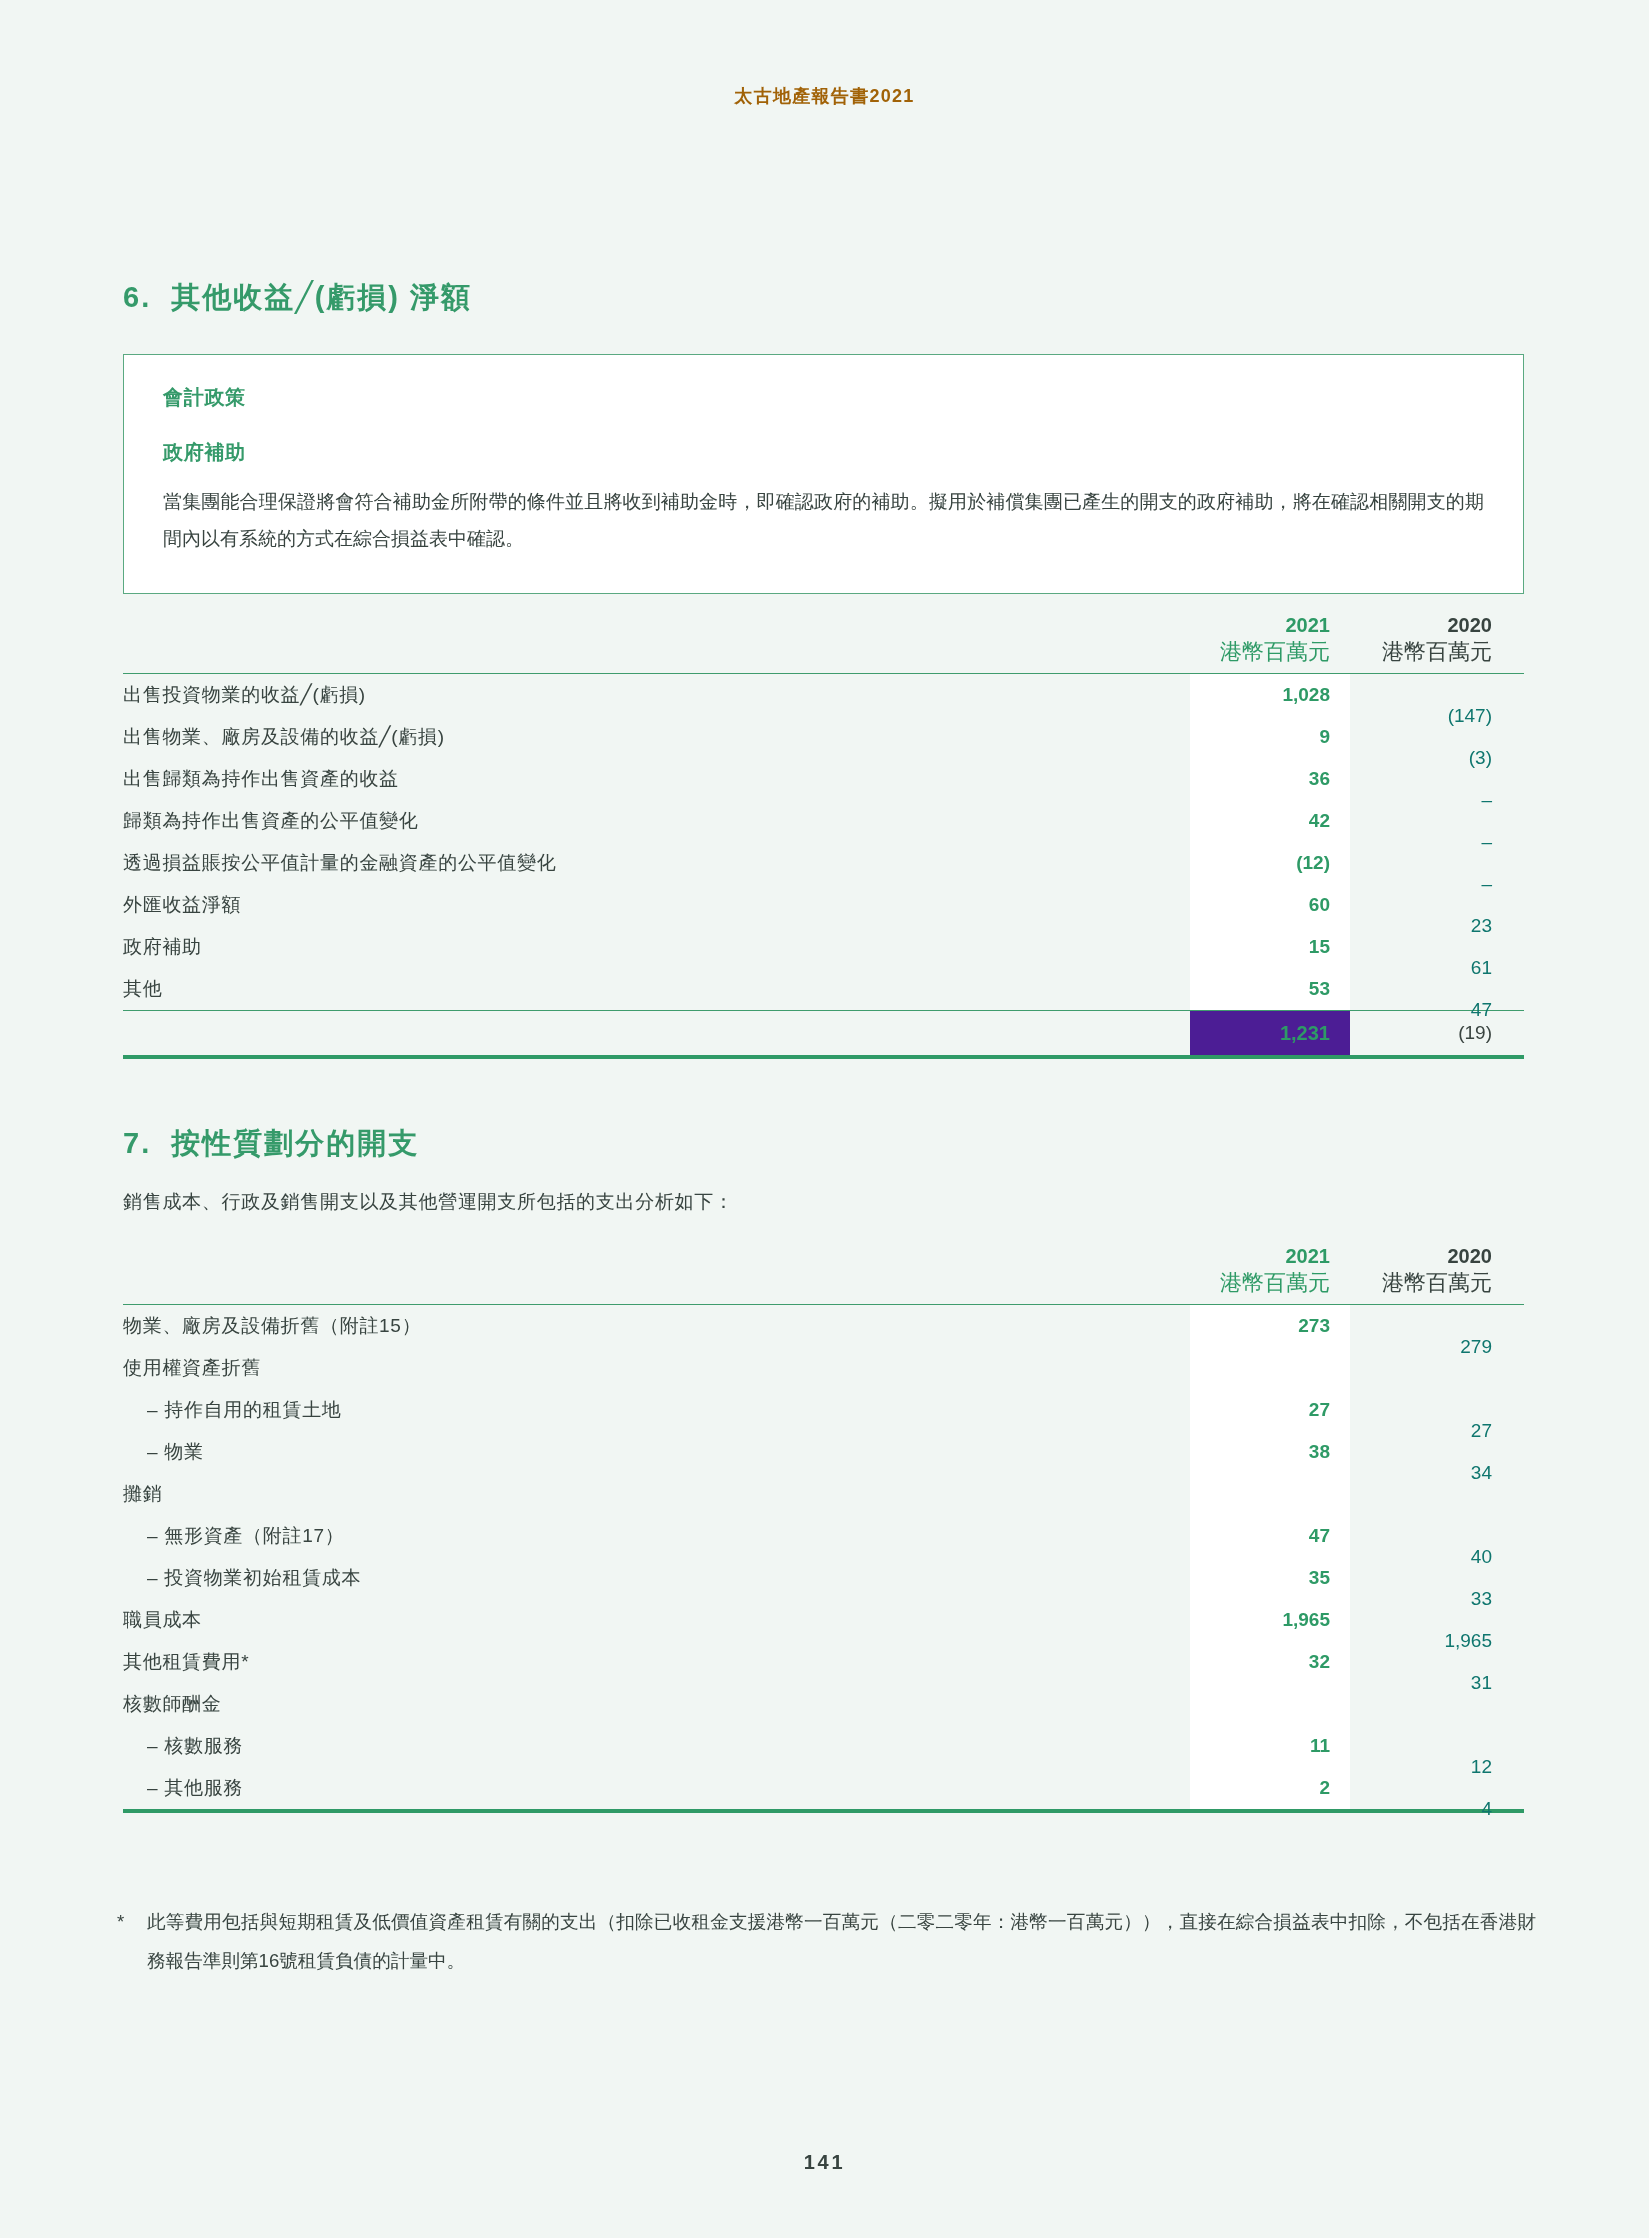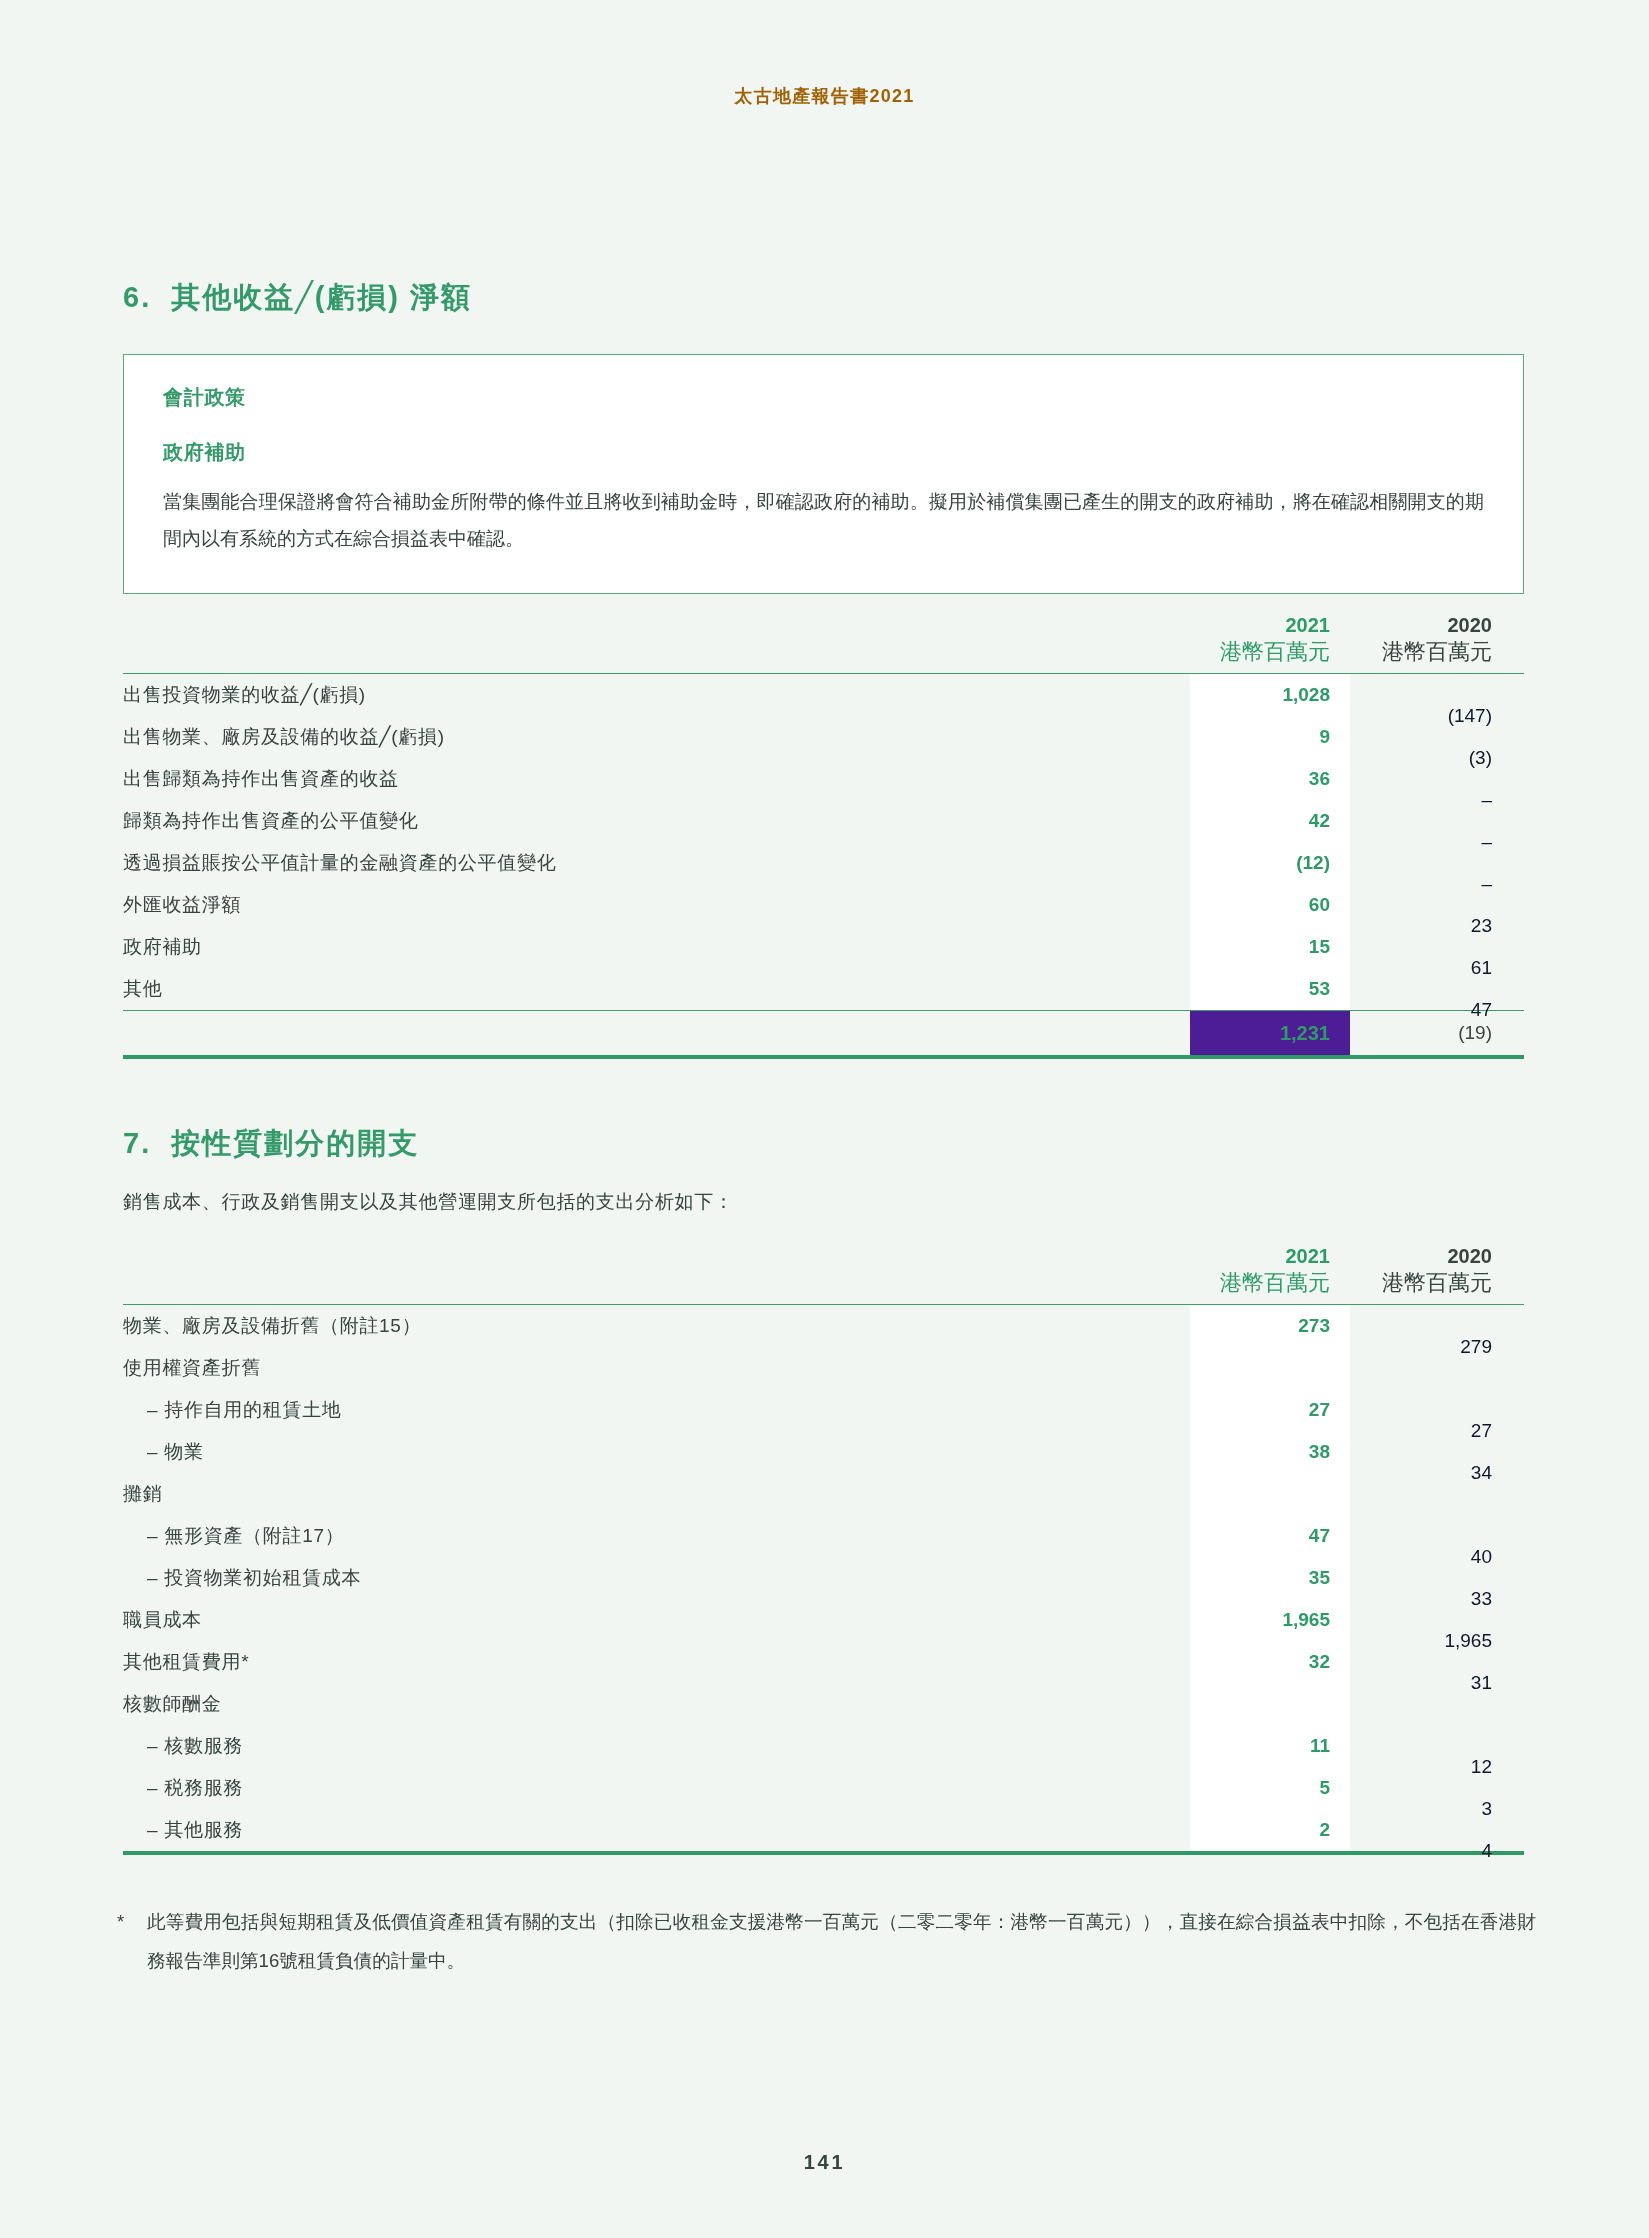--- a/index.html
+++ b/index.html
@@ -64,21 +64,21 @@
   .cell{box-sizing:border-box;text-align:right;font-size:19px;}
   .c2021{width:160px;padding-right:20px;}
   .c2020{width:174px;padding-right:32px;}
   .thead .c2021{color:#2e9a66;}
   .thead .c2020{color:#384440;}
   .frow{display:flex;align-items:center;height:42px;}
   .frow .c2021{
     background:#ffffff;color:#2e9a66;font-weight:bold;
     height:100%;display:flex;align-items:center;justify-content:flex-end;
   }
-  .frow .c2020{color:#0f172a;margin-top:41px;}
+  .frow .c2020{color:#0f766e;margin-top:41px;}
   .total-row{
     display:flex;align-items:center;height:44px;
     border-top:1.3px solid #3f9c6d;
   }
   .total-row .c2021{
     background:#4c1d95;color:#2e9a66;font-weight:bold;font-size:20px;
     height:100%;display:flex;align-items:center;justify-content:flex-end;
   }
   .total-row .c2020{font-size:19px;color:#3a4440;}
   .bottom-rule{height:0;border-bottom:4px solid #2f9a66;}
@@ -245,25 +245,20 @@
           <div class="lbl">核數師酬金</div>
           <div class="cell c2021"></div>
           <div class="cell c2020"></div>
         </div>
         <div class="frow">
           <div class="lbl ind">– 核數服務</div>
           <div class="cell c2021">11</div>
           <div class="cell c2020">12</div>
         </div>
         <div class="frow">
-          <div class="lbl ind">– 税務服務</div>
-          <div class="cell c2021">5</div>
-          <div class="cell c2020">3</div>
-        </div>
-        <div class="frow">
           <div class="lbl ind">– 其他服務</div>
           <div class="cell c2021">2</div>
           <div class="cell c2020">4</div>
         </div>
       </div>
     <div class="bottom-rule"></div>
   </div>
 
   <div class="footnote">
     <div class="marker">*</div>

